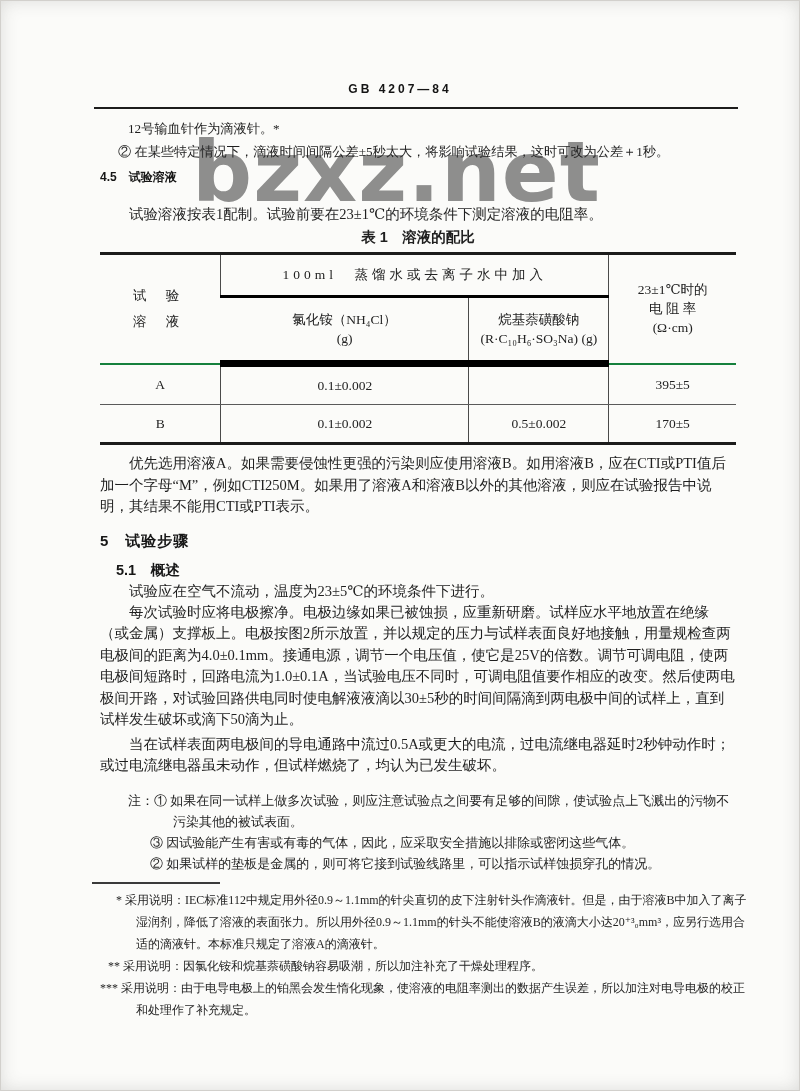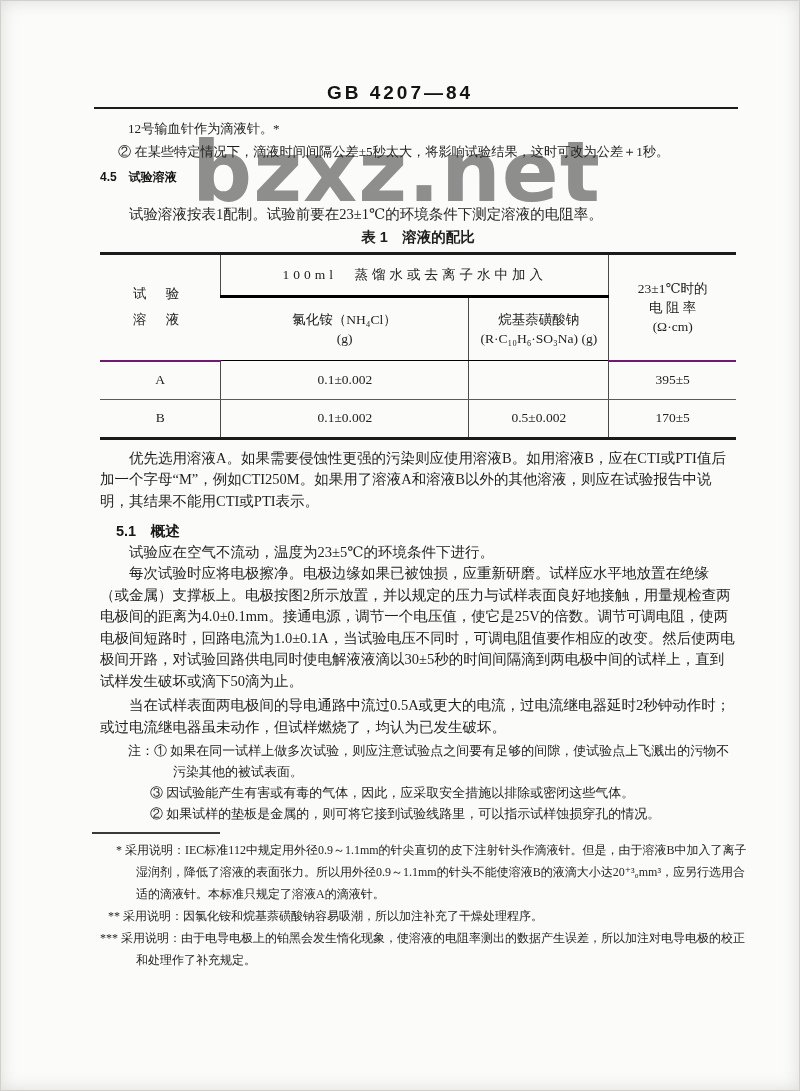--- a/index.html
+++ b/index.html
@@ -10,21 +10,21 @@
     background:#fbfbf9;
     overflow:hidden;
     color:#1f1f1f;
     font-family:"Liberation Serif","DejaVu Serif",serif;
     box-shadow: inset 0 0 0 1px #d2d0cc, inset 0 0 18px rgba(60,60,60,.18);
   }
   .std-no {
     position:absolute; top:82px; left:0; width:100%;
     text-align:center;
     font-family:"Liberation Sans","DejaVu Sans",sans-serif;
-    font-weight:bold; font-size:19px; letter-spacing:3px;
+    font-weight:bold; font-size:12px; letter-spacing:3px;
     color:#141414;
   }
   .head-rule {
     position:absolute; top:107px; left:94px; right:62px;
     height:2px; background:#1c1c1c;
   }
   .watermark {
     position:absolute; top:130px; left:192px;
     font-family:"DejaVu Sans","Liberation Sans",sans-serif;
     font-weight:800; font-size:84px; line-height:1;
@@ -52,42 +52,42 @@
     margin-top:5px; width:100%;
     border-collapse:collapse;
     border-top:3px solid #1b1b1b;
     border-bottom:3px solid #1b1b1b;
     font-size:13.5px; color:#222;
     table-layout:fixed;
   }
   table.sol td { text-align:center; vertical-align:middle; padding:2px 4px; }
   table.sol td + td { border-left:1px solid #4a4a4a; }
   td.c-group { height:36px; letter-spacing:4px; border-bottom:3px solid #000000; }
-  tr.r-sub td { height:58px; border-bottom:1px solid #000000; }
-  td.c-sol, td.c-res { border-bottom:2px solid #701a75; }
+  tr.r-sub td { height:58px; border-bottom:7px solid #000000; }
+  td.c-sol, td.c-res { border-bottom:2px solid #15803d; }
   td.c-sol div { line-height:26px; letter-spacing:8px; }
   td.c-res div { line-height:19px; }
   tr.r-a td { height:33px; border-bottom:1px solid #5a5a5a; }
   tr.r-b td { height:33px; }
   .cell-2l div { line-height:19px; }
 
   .p-priority { margin-top:8px; text-indent:2em; line-height:21.5px; }
 
   .notes1 { margin-top:4px; }
   .notes1 .ni0 { padding-left:28px; }
   .notes1 .ni  { padding-left:50px; }
   .notes1 div { line-height:22px; font-size:13px; }
 
   .h5  { margin-top:12px; font-size:15px; line-height:21px; letter-spacing:1px; }
   .h51 { margin-top:9px; padding-left:16px; font-size:14.5px; line-height:20px; }
   .p-overview { margin-top:1px; text-indent:2em; line-height:20px; }
   .p-big    { margin-top:1px; text-indent:2em; line-height:21.5px; }
   .p-damage { margin-top:3px; text-indent:2em; line-height:21.5px; }
 
-  .notes2 { margin-top:2px; }
+  .notes2 { margin-top:13px; }
   .notes2 div { font-size:13px; line-height:21px; }
   .notes2 .n2i0 { padding-left:73px; text-indent:-45px; }
   .notes2 .n2i  { padding-left:50px; }
 
   .fn-rule { margin-top:8px; margin-left:-8px; width:128px; border-top:2px solid #3a3a3a; }
   .footnotes { margin-top:5px; margin-left:-8px; margin-right:-14px; }
   .footnotes div { font-size:12px; line-height:22px; color:#242424; }
   .fn1 { padding-left:44px; text-indent:-20px; }
   .fn2 { padding-left:44px; text-indent:-28px; }
   .fn3 { padding-left:44px; text-indent:-36px; }
@@ -151,20 +151,21 @@
           <td>0.1±0.002</td>
           <td>0.5±0.002</td>
           <td>170±5</td>
         </tr>
       </tbody>
     </table>
 
     <div class="p-priority">优先选用溶液A。如果需要侵蚀性更强的污染则应使用溶液B。如用溶液B，应在CTI或PTI值后加一个字母“M”，例如CTI250M。如果用了溶液A和溶液B以外的其他溶液，则应在试验报告中说明，其结果不能用CTI或PTI表示。</div>
 
 
+    <div class="h5 h-sans">5　试验步骤</div>
     <div class="h51 h-sans">5.1　概述</div>
 
     <div class="p-overview">试验应在空气不流动，温度为23±5℃的环境条件下进行。</div>
     <div class="p-big">每次试验时应将电极擦净。电极边缘如果已被蚀损，应重新研磨。试样应水平地放置在绝缘（或金属）支撑板上。电极按图2所示放置，并以规定的压力与试样表面良好地接触，用量规检查两电极间的距离为4.0±0.1mm。接通电源，调节一个电压值，使它是25V的倍数。调节可调电阻，使两电极间短路时，回路电流为1.0±0.1A，当试验电压不同时，可调电阻值要作相应的改变。然后使两电极间开路，对试验回路供电同时使电解液液滴以30±5秒的时间间隔滴到两电极中间的试样上，直到试样发生破坏或滴下50滴为止。</div>
     <div class="p-damage">当在试样表面两电极间的导电通路中流过0.5A或更大的电流，过电流继电器延时2秒钟动作时；或过电流继电器虽未动作，但试样燃烧了，均认为已发生破坏。</div>
 
     <div class="notes2">
       <div class="n2i0">注：① 如果在同一试样上做多次试验，则应注意试验点之间要有足够的间隙，使试验点上飞溅出的污物不污染其他的被试表面。</div>
       <div class="n2i">③ 因试验能产生有害或有毒的气体，因此，应采取安全措施以排除或密闭这些气体。</div>
       <div class="n2i">② 如果试样的垫板是金属的，则可将它接到试验线路里，可以指示试样蚀损穿孔的情况。</div>

